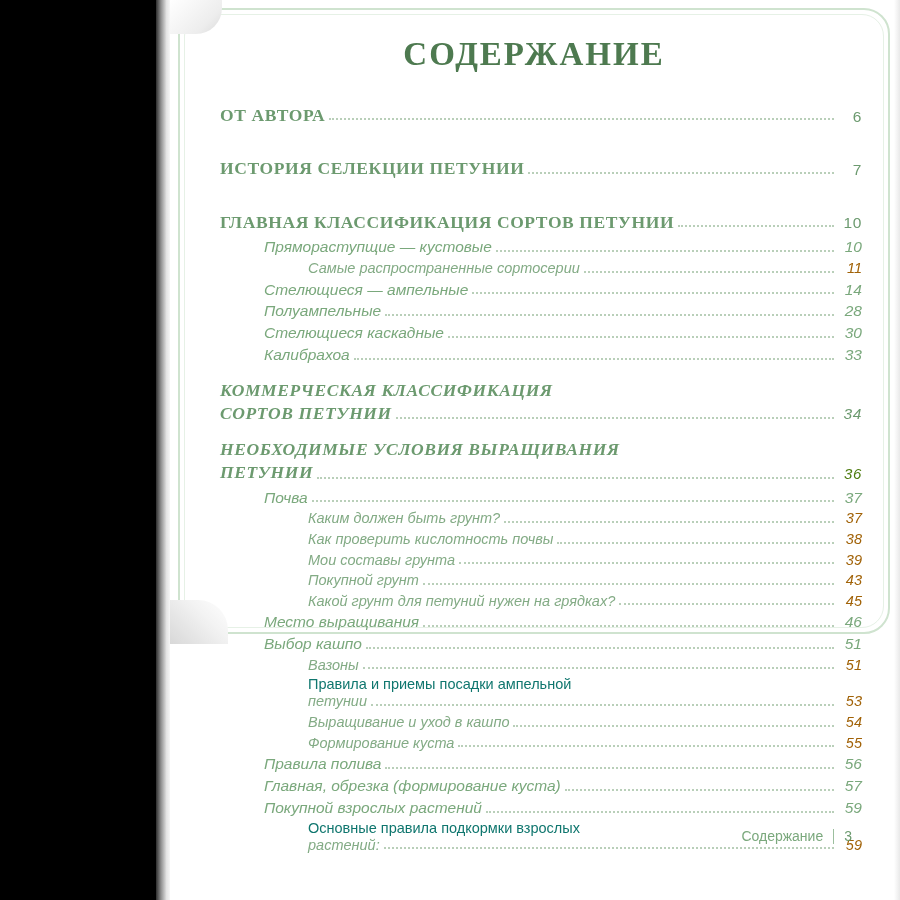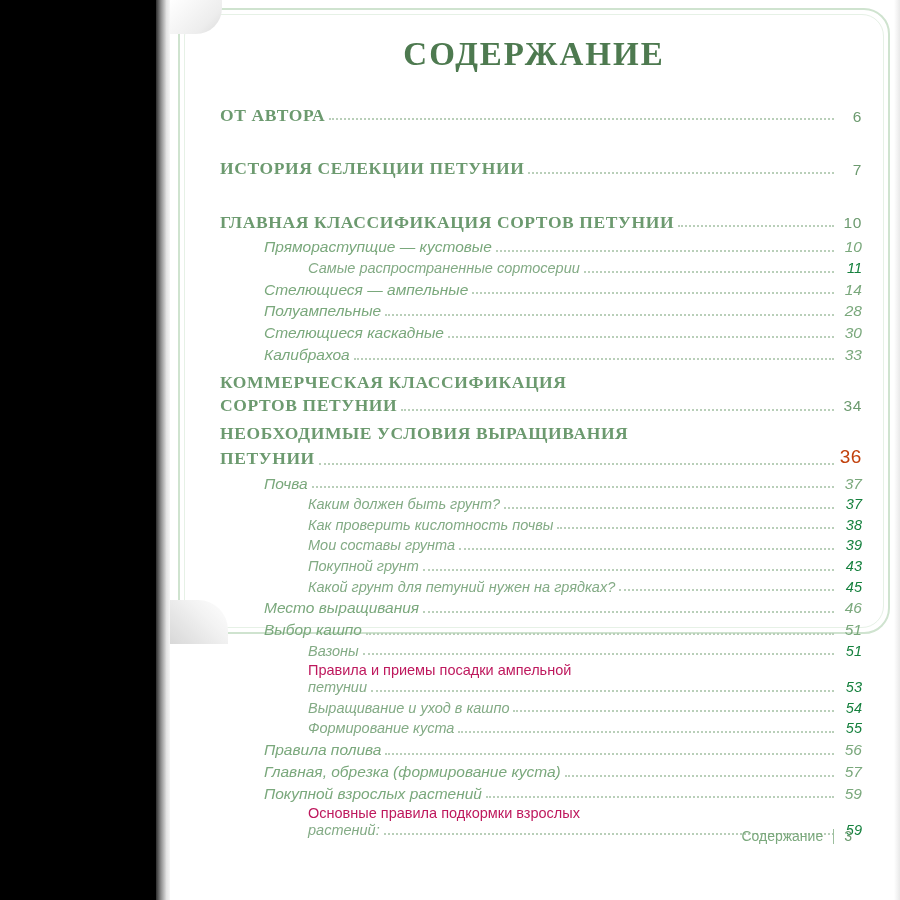--- a/index.html
+++ b/index.html
@@ -133,22 +133,23 @@
   .lvl1 .dots { border-bottom: 2px dotted #b9cfb9; margin-bottom: 6px; }
 
   
   .lvl1-multi {
     font-family: "Liberation Serif", serif;
     font-weight: 700;
     font-size: 17.5px;
     letter-spacing: 0.6px;
     color: #6c9a6f;
     text-transform: uppercase;
-    margin-top: 7px;
+    margin-top: 15px;
     margin-bottom: 4px;
+    font-style: italic;
   }
   .lvl1-multi .first-line { margin-bottom: 1px; }
 
   
   .lvl2 {
     font-size: 15.5px;
     color: #7aa87c;
     padding-left: 44px;
     margin-top: 2px;
     font-style: italic;
@@ -156,26 +157,26 @@
   .lvl2 .page { color: #7aa87c; }
 
   
   .lvl3 {
     font-size: 14.5px;
     color: #83ab85;
     padding-left: 88px;
     margin-top: 1px;
     font-style: italic;
   }
-  .lvl3 .page { color: #15803d; }
+  .lvl3 .page { color: #a16207; }
 
   .wrapline {
     padding-left: 88px;
     font-size: 14.5px;
-    color: #be185d;
+    color: #0f766e;
   }
 
   .footer {
     position: absolute;
     right: 28px;
     bottom: 34px;
     font-size: 14px;
     color: #7aa87c;
     display: flex;
     align-items: center;
@@ -299,21 +300,21 @@
             <span class="dots"></span>
             <span class="page" style="color:#6c9a6f;font-family:'Liberation Sans',sans-serif;font-weight:400;font-size:15.5px;">34</span>
           </div>
         </div>
 
         <div class="lvl1-multi">
           <div class="first-line">Необходимые условия выращивания</div>
           <div class="row" style="margin:0;">
             <span class="label">петунии</span>
             <span class="dots"></span>
-            <span class="page" style="color:#c2410c;font-family:'Liberation Sans',sans-serif;font-weight:400;font-size:19px;">36</span>
+            <span class="page" style="color:#4d7c0f;font-family:'Liberation Sans',sans-serif;font-weight:400;font-size:15px;">36</span>
           </div>
         </div>
 
         <div class="row lvl2">
           <span class="label">Почва</span>
           <span class="dots"></span>
           <span class="page">37</span>
         </div>
 
         <div class="row lvl3">

